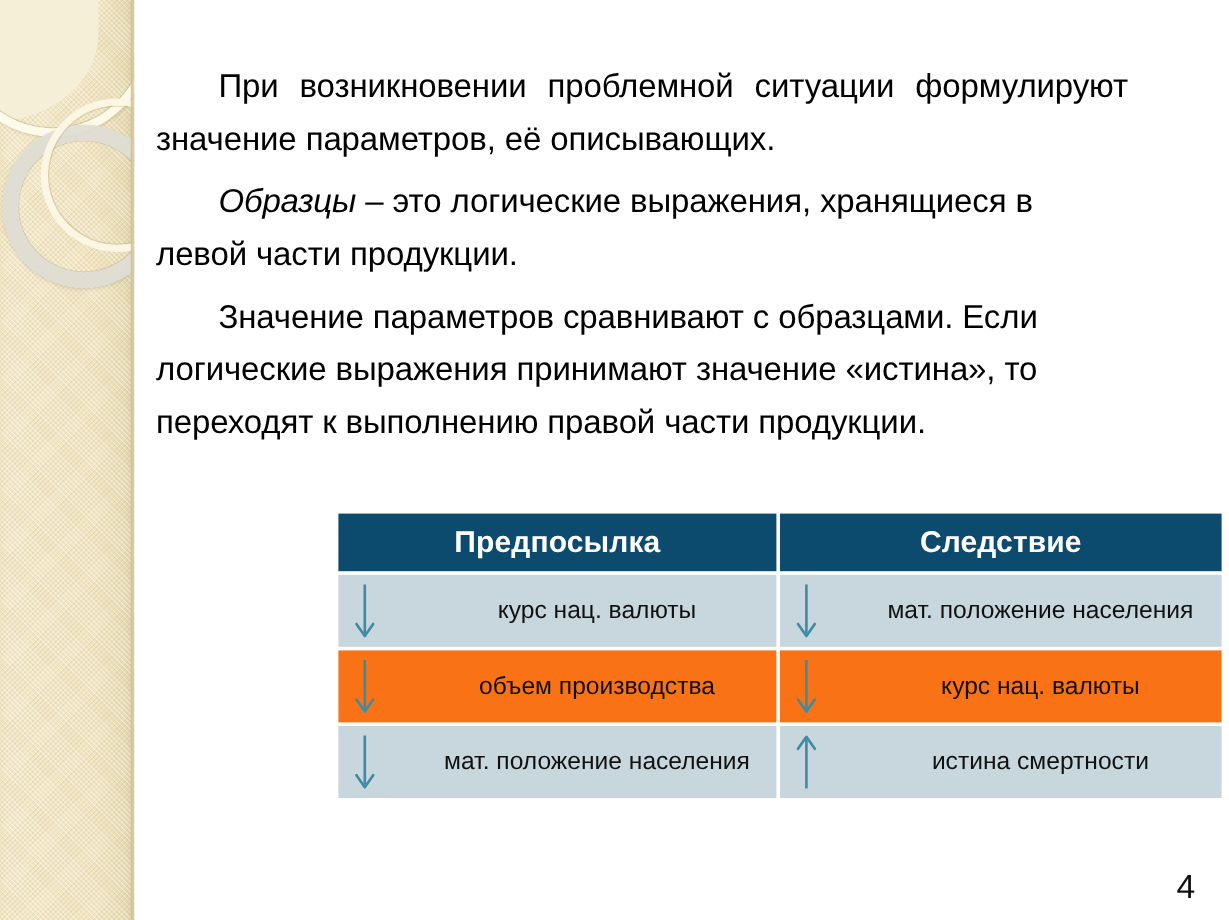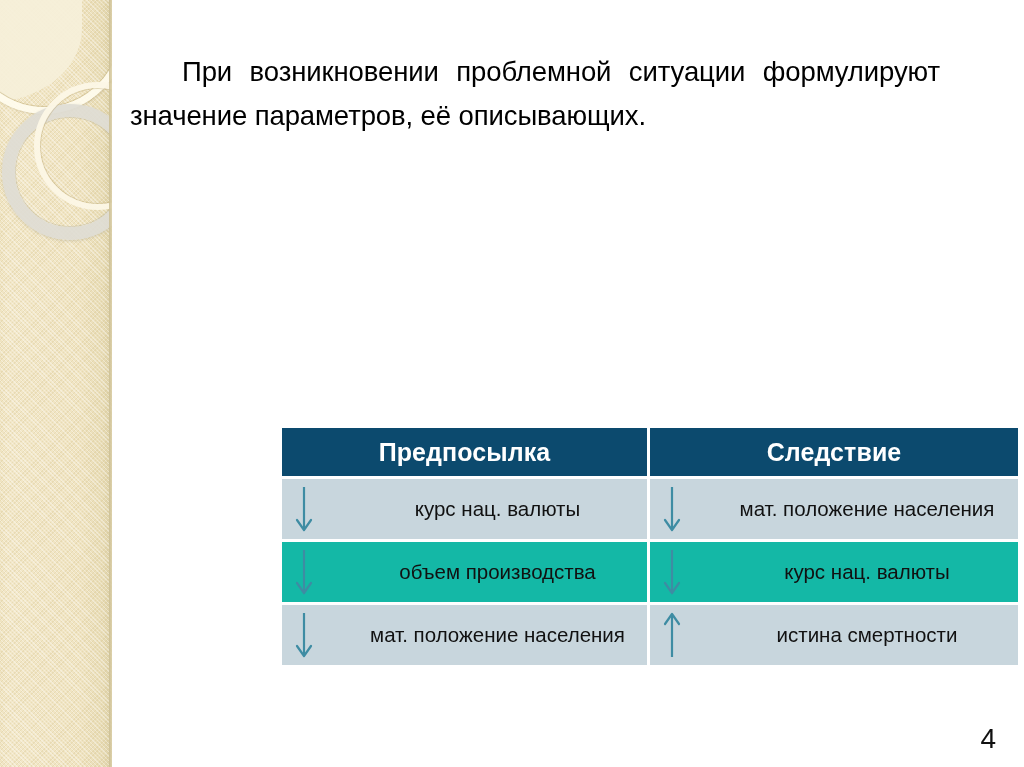--- a/index.html
+++ b/index.html
@@ -107,21 +107,21 @@
     text-align:center;
     vertical-align:middle;
   }
   #table td{
     padding:0;
     height:60px;
     vertical-align:middle;
     position:relative;
   }
   #table tr.r-dark td{ background:#C8D6DD; }
-  #table tr.r-light td{ background:#14b8a6; }
+  #table tr.r-light td{ background:#f97316; }
 
   .cell-inner{
     display:flex;
     align-items:center;
     height:60px;
     padding-left:8px;
     gap:40px;
   }
   .cell-text{
     flex:1;
@@ -157,21 +157,23 @@
   <div class="ring ring-a"></div>
   <div class="ring ring-b"></div>
   <div class="ring ring-c"></div>
   <div class="edge"></div>
 </div>
 
 <div id="content">
 
   <p id="p1" class="para justify"><span class="indent"></span><span>При возникновении проблемной ситуации формулируют значение параметров, её описывающих.</span></p>
 
-
+  <p id="p2" class="para"><span class="indent"></span><span class="it">Образцы</span><span> – это логические выражения, хранящиеся в левой части продукции.</span></p>
+
+  <p id="p3" class="para"><span class="indent"></span><span>Значение параметров сравнивают с образцами. Если логические выражения принимают значение «истина», то переходят к выполнению правой части продукции.</span></p>
 
   <table id="table">
     <colgroup>
       <col style="width:365px">
       <col style="width:368px">
     </colgroup>
     <thead>
       <tr>
         <th>Предпосылка</th>
         <th>Следствие</th>

